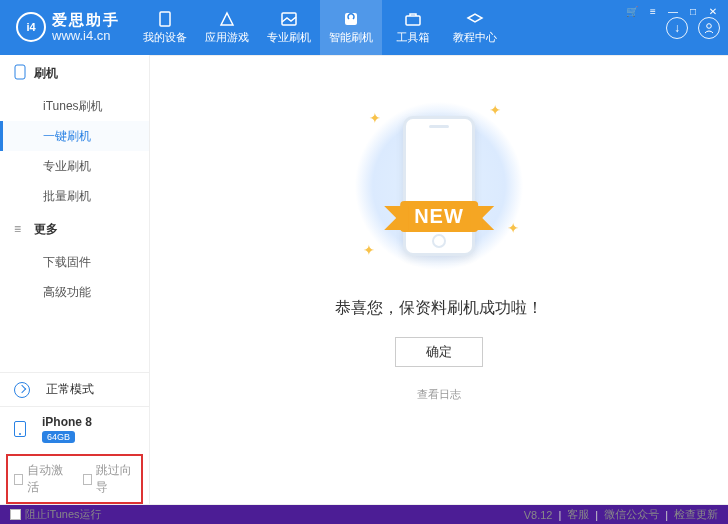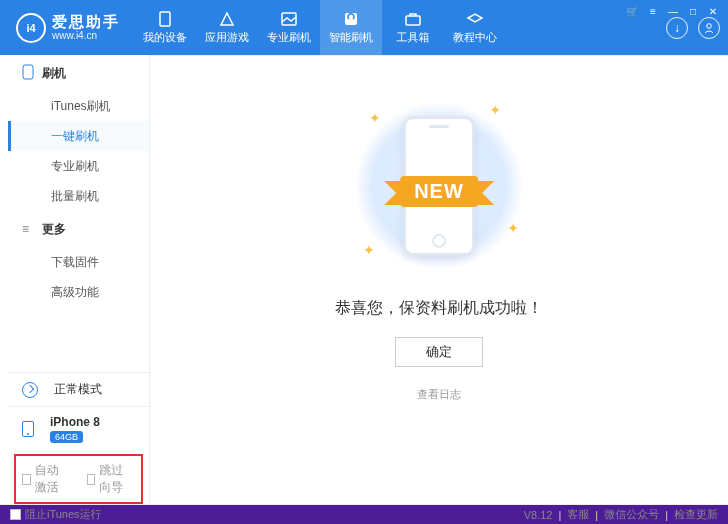--- a/index.html
+++ b/index.html
@@ -33,21 +33,21 @@
     border-radius: 50%;
     display: flex;
     align-items: center;
     justify-content: center;
     color: #fff;
     font-size: 11px;
     font-weight: bold;
   }
   .logo-text { color:#fff; line-height:1.1;}
   .logo-text .cn { font-size:15px; font-weight:bold; letter-spacing:2px; }
-  .logo-text .en { font-size:10px; opacity:.9;}
+  .logo-text .en { font-size:13px; opacity:.9;}
   .nav {
     display: flex;
     margin-left: 6px;
     height: 100%;
   }
   .nav-item {
     width: 62px;
     height:100%;
     display:flex;
     flex-direction:column;
@@ -68,21 +68,20 @@
   .hr-big .crc { width:22px;height:22px;border:1.5px solid rgba(255,255,255,.9);border-radius:50%;display:flex;align-items:center;justify-content:center;color:#fff;cursor:pointer;}
 
   
   .body { display:flex; height:449px; }
   .sidebar {
     width:150px;
     border-right:1px solid #eee;
     display:flex;
     flex-direction:column;
     background:#fff;
-    padding-left:8px;
   }
   .section-title {
     display:flex;align-items:center;gap:8px;
     height:36px;padding-left:14px;color:#333;font-weight:bold;
   }
   .section-title .flash-icon { color:#2a82e4; }
   .section-title .bars { color:#888; width:12px;}
   .sub-item {
     height:30px;
     display:flex;align-items:center;
@@ -112,21 +111,21 @@
   .cbx{display:flex;align-items:center;gap:4px;color:#999;cursor:pointer;}
   .cbx .sq{width:11px;height:11px;border:1px solid #bbb;background:#fff;}
 
   
   .main { flex:1; display:flex; flex-direction:column; align-items:center; border-top:1px solid #eee;}
   .illus { margin-top:40px; width:200px; height:180px; position:relative; display:flex;align-items:center;justify-content:center;}
   .halo{position:absolute;width:170px;height:170px;border-radius:50%;background:radial-gradient(circle,#e3f0fe 0%,#dbeafe 55%,rgba(219,234,254,0) 70%);}
   .phone{position:relative;width:72px;height:140px;background:#fff;border:3px solid #dfe8f2;border-radius:10px;box-shadow:0 3px 8px rgba(0,0,0,.08);}
   .phone::before{content:"";position:absolute;top:6px;left:50%;transform:translateX(-50%);width:20px;height:3px;background:#dfe8f2;border-radius:2px;}
   .phone::after{content:"";position:absolute;bottom:5px;left:50%;transform:translateX(-50%);width:10px;height:10px;border:2px solid #dfe8f2;border-radius:50%;}
-  .ribbon{position:absolute;top:80px;left:50%;transform:translateX(-50%);background:#f5a623;color:#fff;font-weight:bold;font-size:20px;padding:4px 14px;border-radius:4px;letter-spacing:1px;}
+  .ribbon{position:absolute;top:105px;left:50%;transform:translateX(-50%);background:#f5a623;color:#fff;font-weight:bold;font-size:20px;padding:4px 14px;border-radius:4px;letter-spacing:1px;}
   .ribbon::before,.ribbon::after{content:"";position:absolute;top:5px;width:0;height:0;border:12px solid #f5a623;}
   .ribbon::before{left:-16px;border-left-color:transparent;}
   .ribbon::after{right:-16px;border-right-color:transparent;}
   .spark{position:absolute;color:#f8c24a;font-size:14px;}
   .spark.s1{top:14px;left:30px;}
   .spark.s2{top:6px;right:38px;}
   .spark.s3{bottom:18px;left:24px;}
   .spark.s4{bottom:40px;right:20px;}
   .msg{margin-top:22px;font-size:16px;color:#333;}
   .okbtn{margin-top:18px;border:1px solid #ccc;background:#fff;color:#333;padding:5px 30px;cursor:pointer;font-size:13px;}

